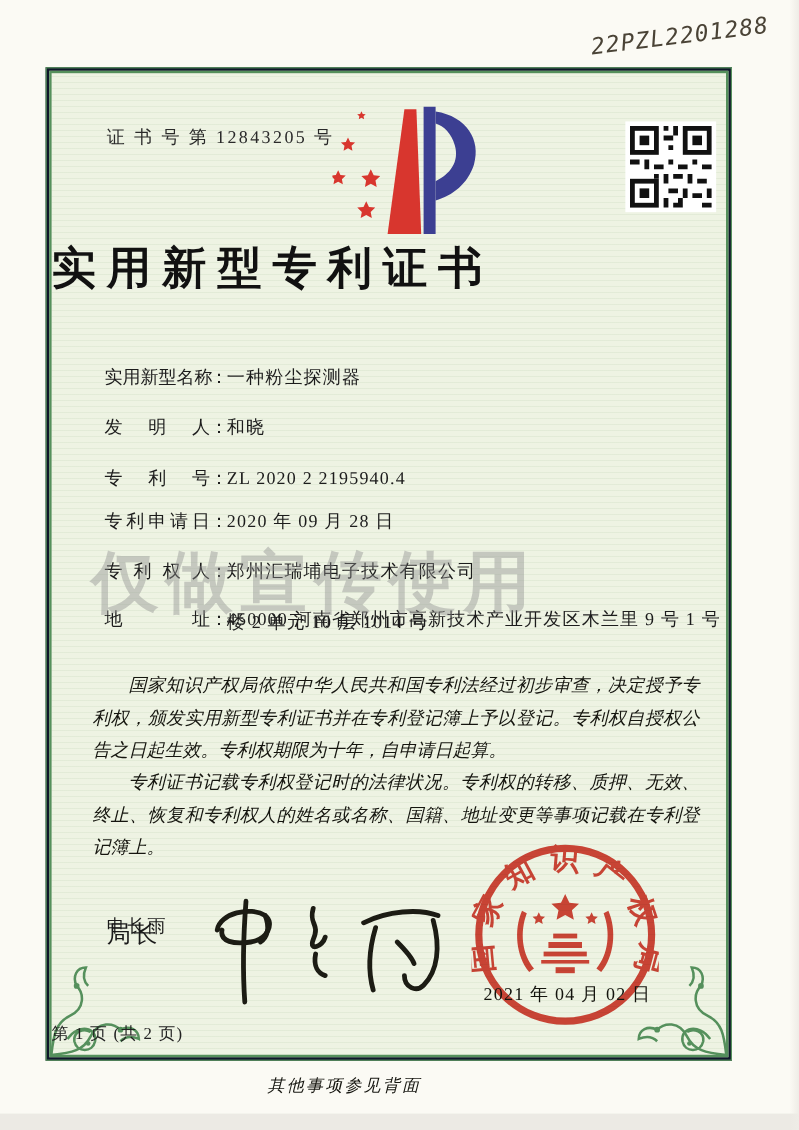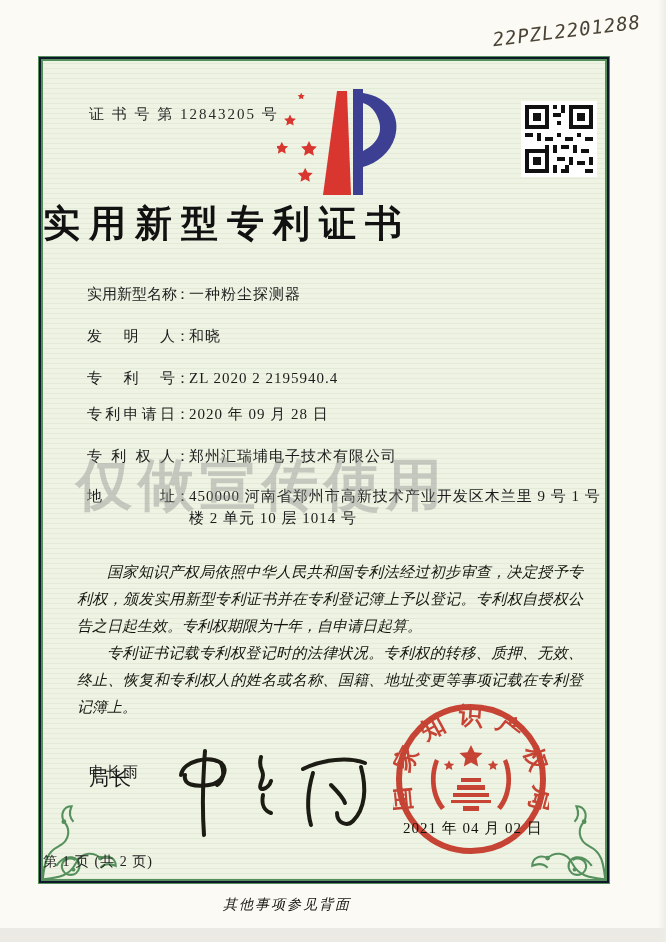--- a/index.html
+++ b/index.html
@@ -23,21 +23,21 @@
   .corner.br{right:-6px;bottom:-6px;transform:scaleX(-1);}
 
   .certno{position:absolute;left:46px;top:44px;font-size:15px;letter-spacing:2px;color:#2a2a2a;}
 
   .logo{position:absolute;left:234px;top:26px;width:126px;height:112px;}
   .qr{position:absolute;left:478px;top:40px;width:76px;height:76px;}
 
   .title{position:absolute;left:0;top:138px;width:100%;
       font-size:37px;font-weight:bold;letter-spacing:9px;color:#111;}
 
-  .field{position:absolute;left:44px;font-size:15px;color:#1c1c1c;white-space:nowrap;}
+  .field{position:absolute;left:44px;font-size:15px;color:#1c1c1c;white-space:nowrap;margin-top:20px;}
   .flabel{display:inline-block;width:88px;text-align:justify;text-align-last:justify;
       font-weight:500;vertical-align:top;}
   .fcolon{display:inline-block;width:14px;}
   .fvalue{letter-spacing:1px;}
   .fvalue2{position:absolute;left:146px;font-size:15px;letter-spacing:1px;white-space:nowrap;color:#1c1c1c;}
   .field-right{position:absolute;left:306px;font-size:15px;color:#1c1c1c;white-space:nowrap;}
   .field-right .flabel{width:78px;}
 
   .paras{position:absolute;left:34px;top:498px;width:506px;
       font-size:15px;line-height:27px;text-align:justify;color:#15150f;

